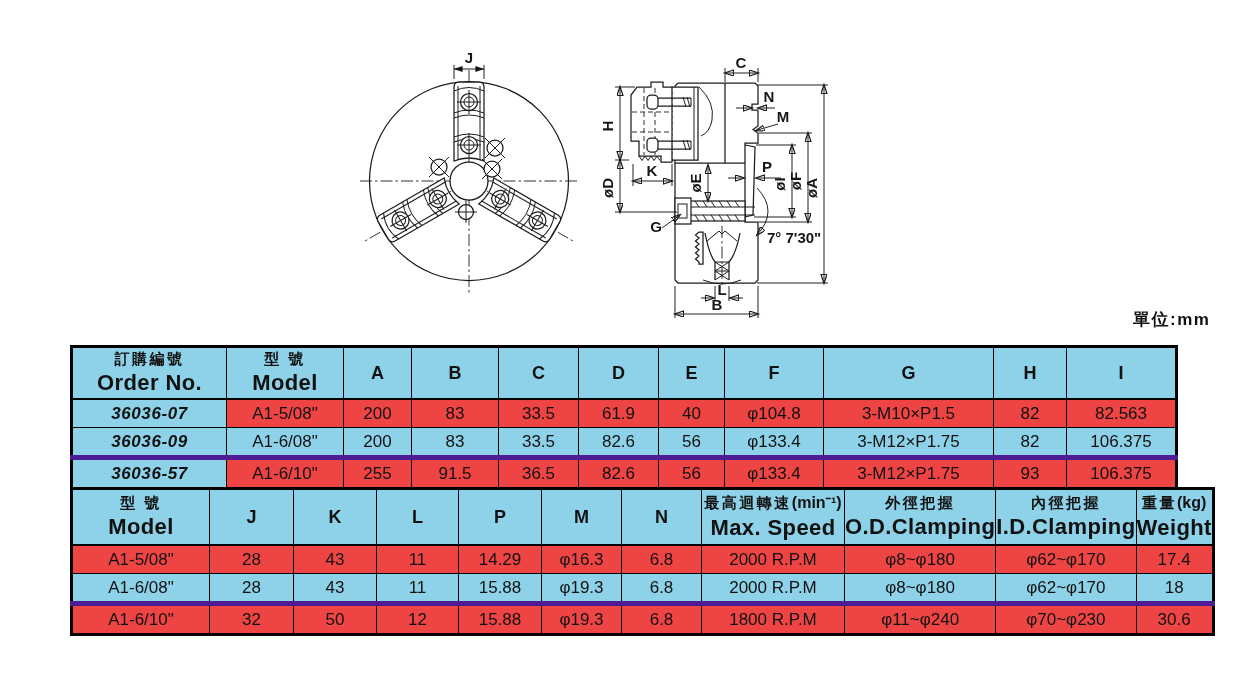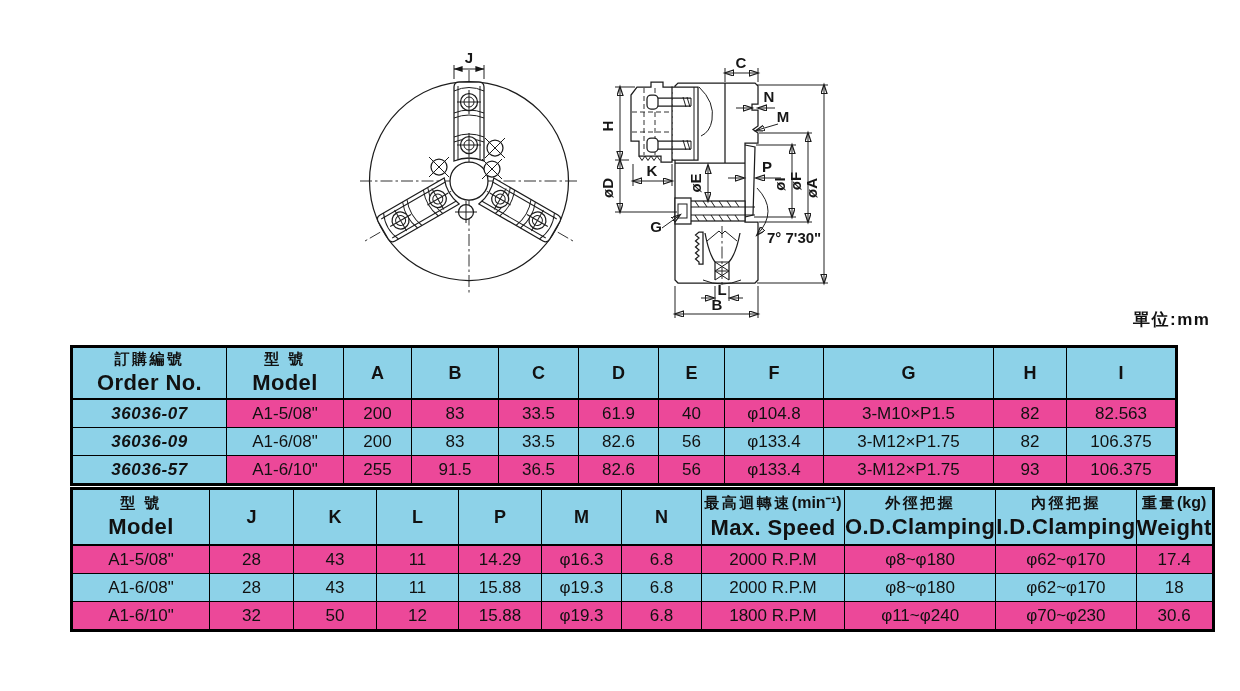--- a/index.html
+++ b/index.html
@@ -14,28 +14,28 @@
   .dw .dash{stroke-width:.9;stroke-dasharray:5 3;}
   .dw .cline{stroke-width:.9;stroke-dasharray:12 3 2.5 3;}
   .dw .dim{stroke:#161616;stroke-width:.95;}
   .dw .wfill{fill:#fff;}
   .dw .mk{fill:#161616;stroke:none;}
   .dw text{fill:#161616;font:bold 15px "Liberation Sans",sans-serif;stroke:none;}
   .unit{position:absolute;left:1086px;top:308px;font-size:17px;font-weight:bold;
         letter-spacing:1.5px;margin-left:47px;}
   .twrap{position:absolute;left:70px;}
   #t0{top:345px;} #t1{top:487px;}
-  table.spec{border-collapse:collapse;table-layout:fixed;border:3px solid #000;background:#ec4899;}
+  table.spec{border-collapse:collapse;table-layout:fixed;border:3px solid #000;background:#ef4444;}
   .spec th{background:var(--blue);border:1.6px solid #000;border-bottom:2.7px solid #000;
            height:50px;padding:0;vertical-align:middle;}
   #t1 .spec th{height:54px;}
   .spec td{border:1.6px solid #000;text-align:center;vertical-align:middle;height:27px;
            padding:0;font-size:17px;white-space:nowrap;}
   .spec tr.hl td{background:var(--blue);}
-  .spec tr.gray-top td{border-top:1px solid #4c1d95;}
+  .spec tr.gray-top td{border-top:5px solid #4c1d95;}
   .spec td.order{background:var(--blue);font-weight:bold;font-style:italic;letter-spacing:.6px;}
   .spec th.letter{font-size:18px;font-weight:bold;}
   .spec .zh{font-size:15px;font-weight:bold;letter-spacing:2.5px;line-height:1.35;}
   .spec .en{font-size:22px;font-weight:bold;letter-spacing:.4px;line-height:1.25;}
   .spec .sup{font-size:16px;letter-spacing:0;}
 </style>
 </head>
 <body>
 
 <div class="page">

